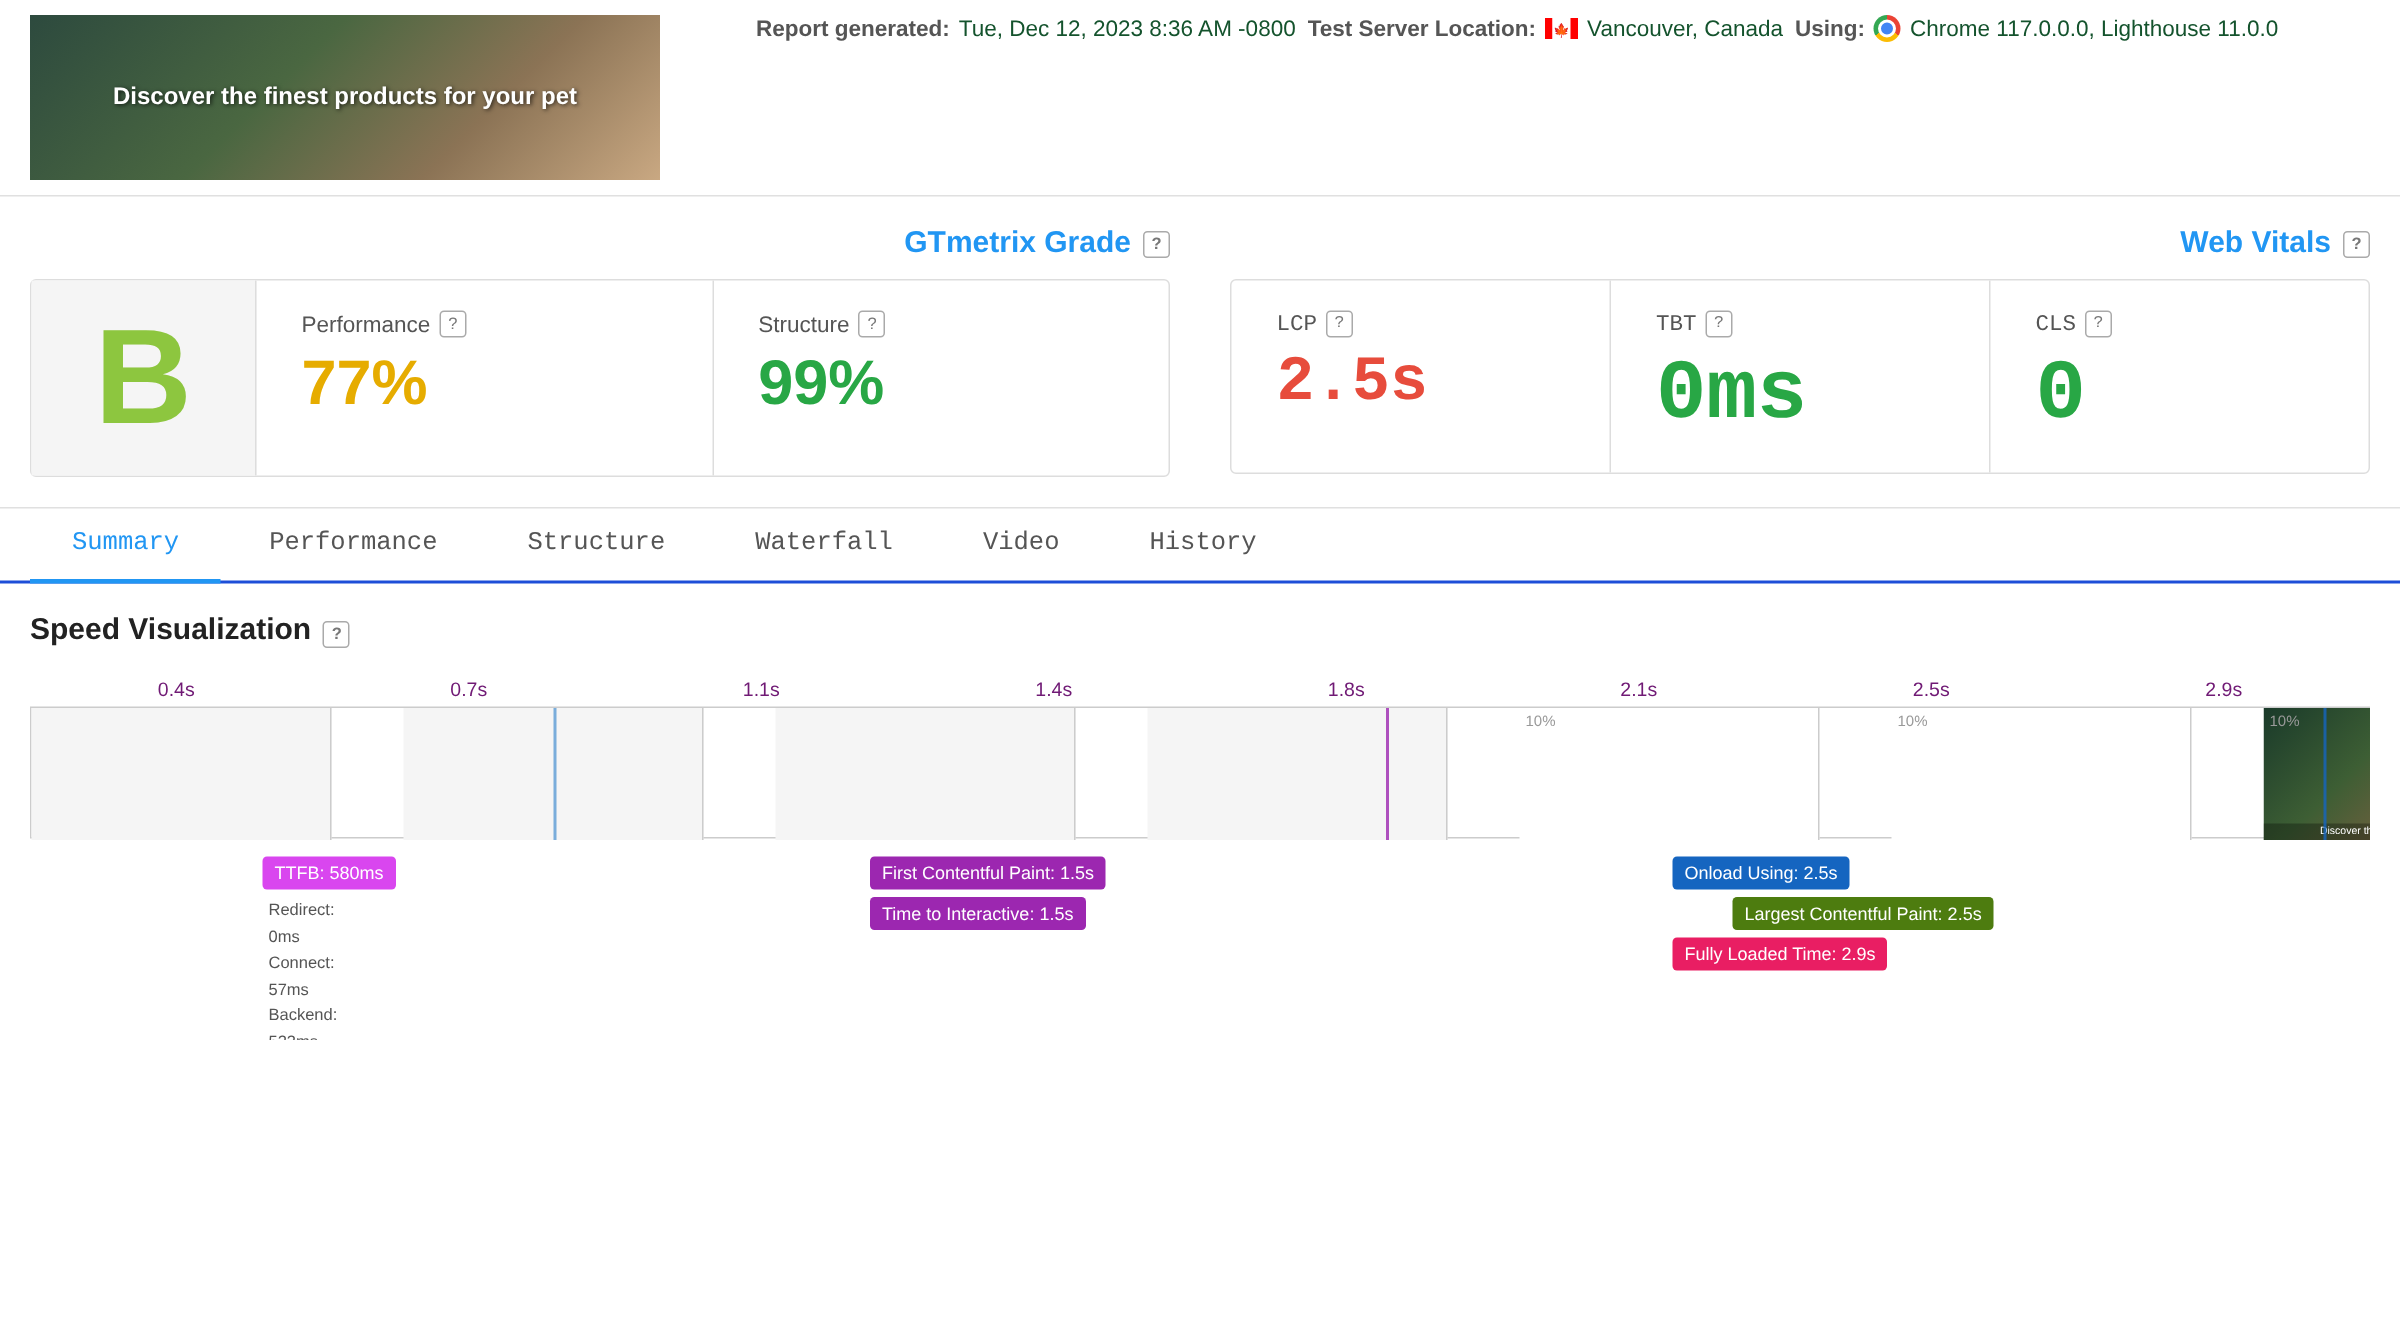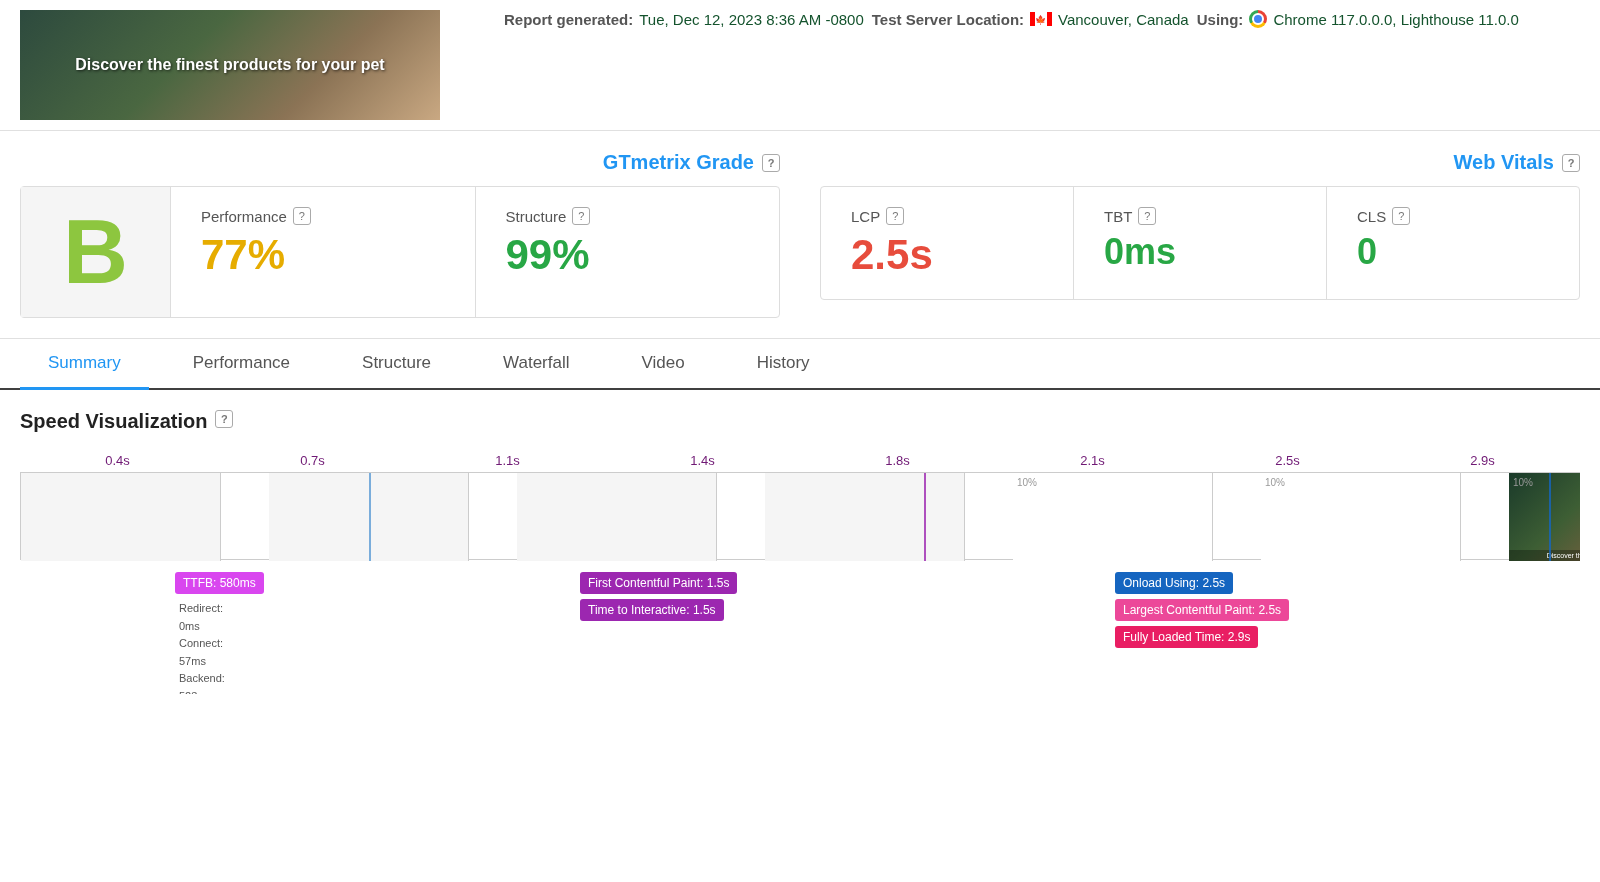--- a/index.html
+++ b/index.html
@@ -174,20 +174,21 @@
     .metric-value-green {
       font-size: 42px;
       font-weight: bold;
       color: #28a745;
     }
     
     .web-vitals-card {
       border: 1px solid #ddd;
       border-radius: 4px;
       display: flex;
+      font-family: Liberation Mono, monospace;
     }
     
     .vital-cell {
       flex: 1;
       padding: 20px 30px;
       border-right: 1px solid #ddd;
       display: flex;
       flex-direction: column;
       gap: 6px;
     }
@@ -204,30 +205,31 @@
       gap: 6px;
     }
     
     .vital-value-red {
       font-size: 42px;
       font-weight: bold;
       color: #e74c3c;
     }
     
     .vital-value-green {
-      font-size: 36px;
+      font-size: 56px;
       font-weight: bold;
       color: #28a745;
     }
     
     .tabs-section {
       padding: 0 20px;
-      border-bottom: 2px solid #404040;
-      display: flex;
-      gap: 16px;
+      border-bottom: 2px solid #1d4ed8;
+      display: flex;
+      gap: 4px;
+      font-family: Liberation Mono, monospace;
     }
     
     .tab {
       padding: 14px 28px;
       font-size: 17px;
       color: #555;
       cursor: pointer;
       border-bottom: 3px solid transparent;
       margin-bottom: -2px;
     }
@@ -241,38 +243,38 @@
     .content-section {
       padding: 20px;
     }
     
     .section-title {
       font-size: 20px;
       font-weight: bold;
       color: #222;
       margin-bottom: 16px;
       display: flex;
-      align-items: flex-start;
+      align-items: flex-end;
       gap: 8px;
     }
     
     .annotation-badge {
       position: absolute;
       padding: 4px 8px;
       border-radius: 3px;
       font-size: 12px;
       color: white;
       white-space: nowrap;
     }
     
     .badge-blue { background: #d946ef; }
     .badge-purple { background: #9c27b0; }
     .badge-darkblue { background: #1565c0; }
     .badge-pink { background: #e91e63; }
-    .badge-navy { background: #ec4899; }
+    .badge-navy { background: #4d7c0f; margin-left: 40px; }
     
     .annotation-sub {
       position: absolute;
       font-size: 11px;
       color: #555;
       line-height: 1.6;
     }
     
     .timeline-wrapper {
       position: relative;

